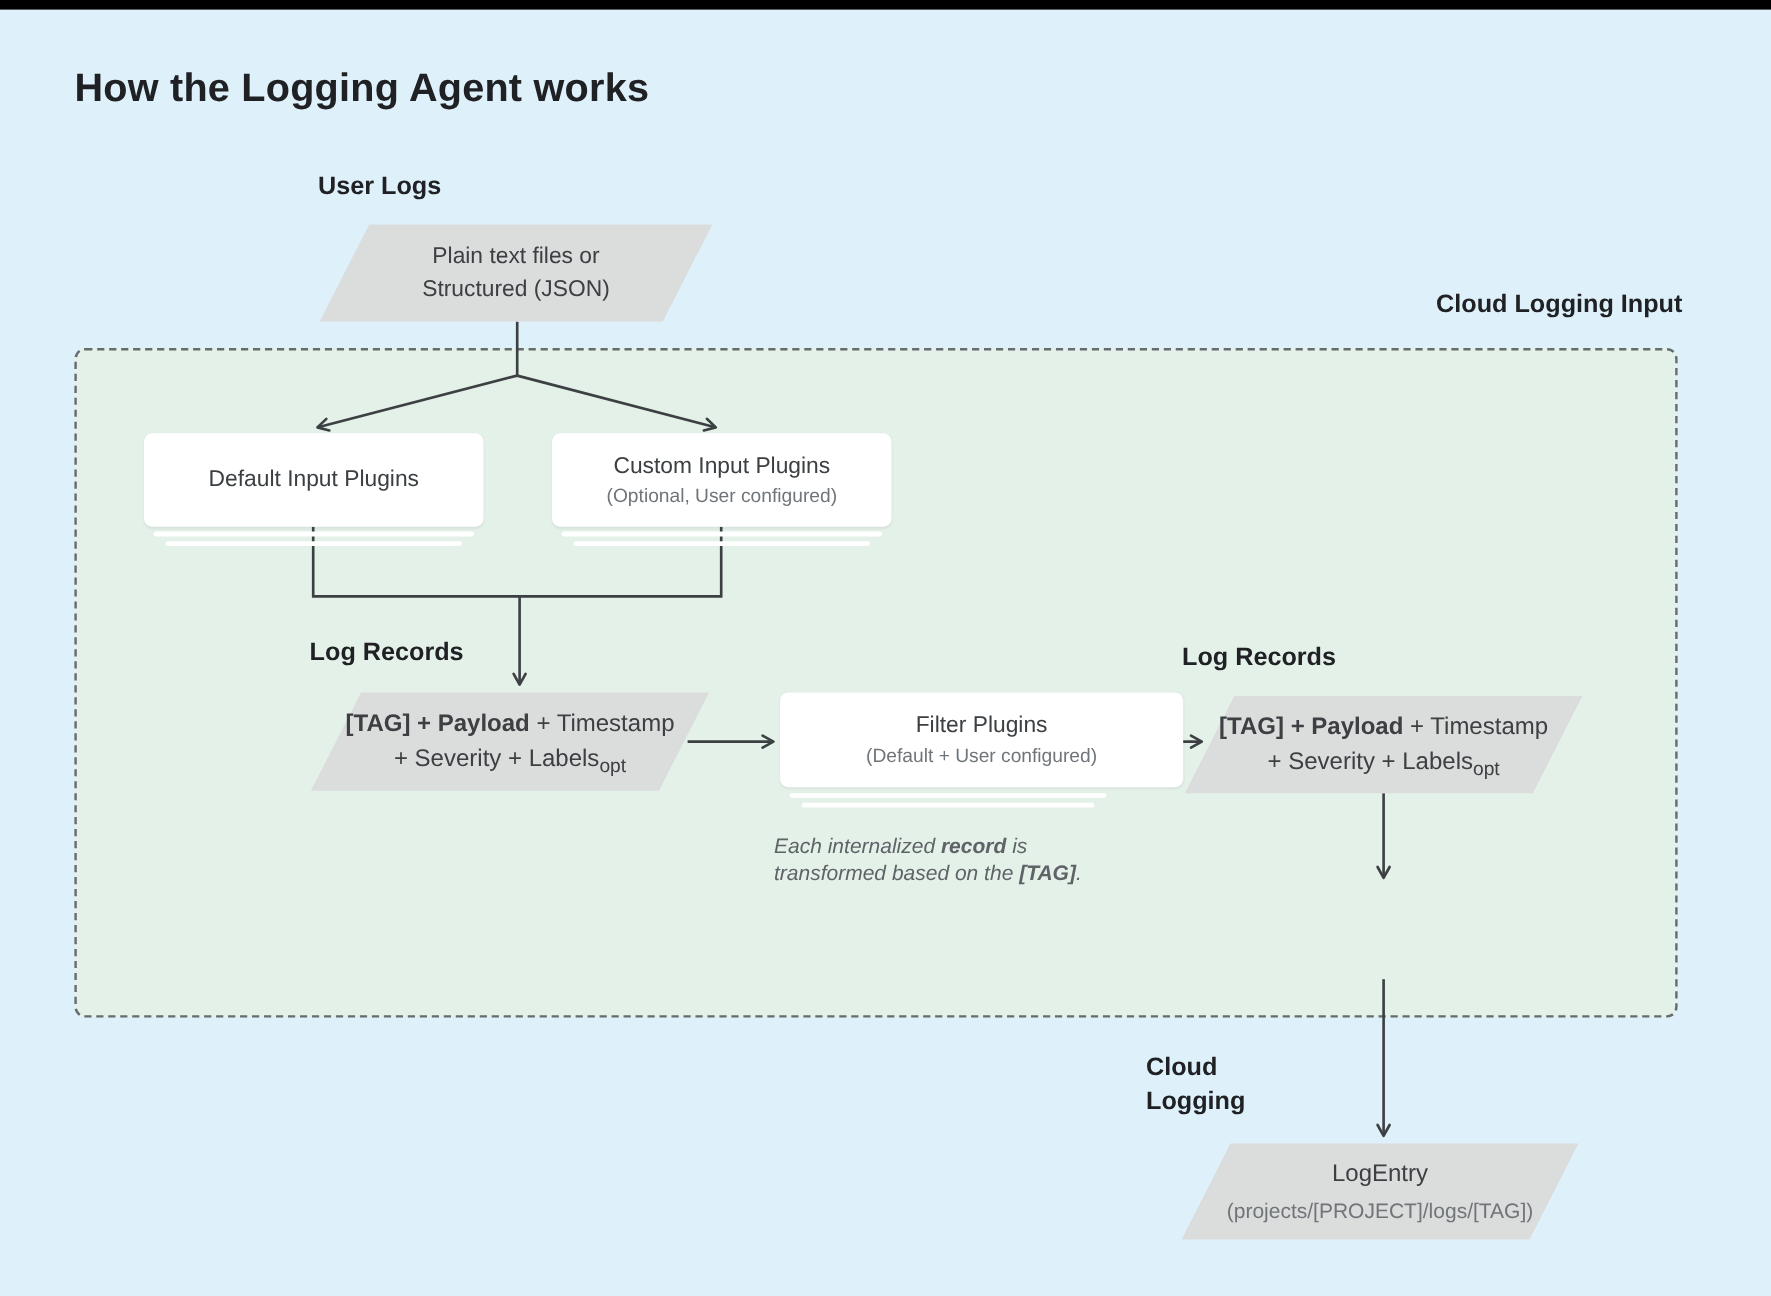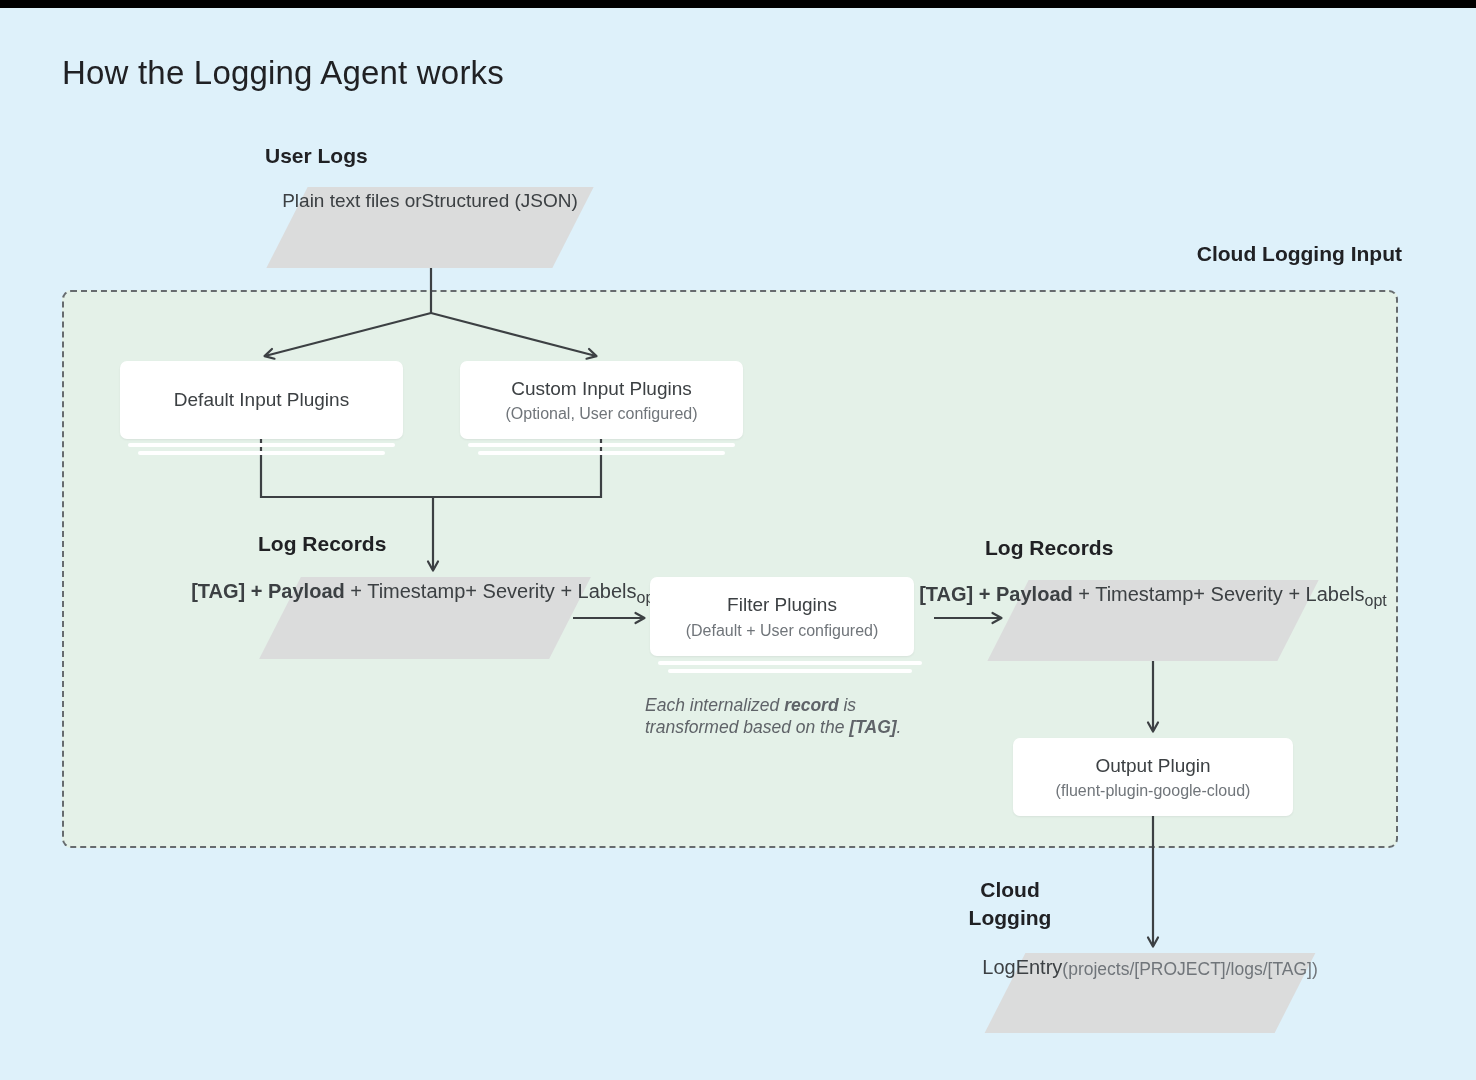--- a/index.html
+++ b/index.html
@@ -5,34 +5,34 @@
   :root{
     --background:#def1fa; --agent_fill:#e4f1e8; --agent_border:#666b6e;
     --shape_gray:#dbdcdc; --card_white:#ffffff; --line:#3c4043;
     --text_dark:#202124; --text_node:#3c4043; --text_muted:#70757a;
     --caption_gray:#5f6368; --top_bar:#000000;
   }
   html,body{margin:0;padding:0;}
   body{background:#fff;font-family:"Liberation Sans", sans-serif;}
   #canvas{position:relative;width:1476px;height:1080px;background:var(--background);overflow:hidden;}
   #topbar{position:absolute;left:0;top:0;width:1476px;height:8px;background:var(--top_bar);z-index:6;}
-  .title{position:absolute;left:62px;top:54px;font-size:33px;font-weight:400;color:var(--text_dark);letter-spacing:.2px;z-index:5;}
-  .seclabel{position:absolute;font-size:21px;font-weight:700;color:var(--text_dark);z-index:5;line-height:1.33;text-align:center;}
+  .title{position:absolute;left:62px;top:54px;font-size:33px;font-weight:700;color:var(--text_dark);letter-spacing:.2px;z-index:5;}
+  .seclabel{position:absolute;font-size:21px;font-weight:700;color:var(--text_dark);z-index:5;line-height:1.33;}
   .agent-box{position:absolute;left:62px;top:290px;width:1336px;height:558px;background:var(--agent_fill);
     border:2px dashed var(--agent_border);border-radius:9px;box-sizing:border-box;z-index:0;}
   svg.connectors{position:absolute;left:0;top:0;z-index:1;pointer-events:none;}
   .bar{position:absolute;height:4px;background:var(--card_white);border-radius:2px;z-index:2;}
   .card{position:absolute;background:var(--card_white);border-radius:7px;z-index:3;
     display:flex;flex-direction:column;justify-content:center;align-items:center;text-align:center;
     box-shadow:0 1px 2px rgba(60,64,67,.08);}
   .card .t{font-size:19px;color:var(--text_node);line-height:1.25;}
   .card .s{font-size:16px;color:var(--text_muted);margin-top:4px;line-height:1.2;}
   .pgram{position:absolute;z-index:2;}
   .pgram .shape{position:absolute;left:0;top:0;right:0;bottom:0;background:var(--shape_gray);transform:skewX(-27deg);}
-  .pgram .content{position:relative;height:100%;display:flex;flex-direction:row;justify-content:center;
+  .pgram .content{position:relative;height:100%;display:flex;flex-direction:column;justify-content:center;
     text-align:center;color:var(--text_node);z-index:1;}
   .pgram .line{white-space:nowrap;}
   .pg-19 .content{font-size:19px;line-height:1.45;}
   .pg-20 .content{font-size:20px;line-height:1.45;}
   .pgram b{font-weight:700;}
   .pgram sub{font-size:16px;line-height:0;}
   .pgram .sub2{font-size:17.5px;color:var(--text_muted);margin-top:4px;}
   .caption{position:absolute;left:645px;top:694px;width:300px;text-align:left;font-style:italic;
     font-size:17.5px;line-height:1.28;color:var(--caption_gray);z-index:2;}
   .caption b{font-weight:700;}
@@ -96,39 +96,35 @@
   </div>
 
   <div class="pgram pg-20" style="left:280px;top:577px;width:290px;height:82px;">
     <div class="shape"></div>
     <div class="content">
       <div class="line"><b>[TAG] + Payload</b><span> + Timestamp</span></div>
       <div class="line"><span>+ Severity + Labels</span><sub>opt</sub></div>
     </div>
   </div>
 
-  <div class="card" style="left:650px;top:577px;width:264px;height:79px;">
+  <div class="card" style="left:650px;top:577px;width:336px;height:79px;">
     <div class="t">Filter Plugins</div>
     <div class="s">(Default + User configured)</div>
   </div>
 
   <div class="caption"><span>Each internalized </span><b>record</b><span> is transformed based on the </span><b>[TAG]</b><span>.</span></div>
 
   <div class="pgram pg-20" style="left:1008px;top:580px;width:290px;height:81px;">
     <div class="shape"></div>
     <div class="content">
       <div class="line"><b>[TAG] + Payload</b><span> + Timestamp</span></div>
       <div class="line"><span>+ Severity + Labels</span><sub>opt</sub></div>
     </div>
   </div>
 
-  <div class="card" style="left:1013px;top:738px;width:280px;height:78px;">
-    <div class="t">Output Plugin</div>
-    <div class="s">(fluent-plugin-google-cloud)</div>
-  </div>
 
   <div class="pgram pg-20" style="left:1005px;top:953px;width:290px;height:80px;">
     <div class="shape"></div>
     <div class="content">
       <div class="line">LogEntry</div>
       <div class="line sub2">(projects/[PROJECT]/logs/[TAG])</div>
     </div>
   </div>
 </div>
 

